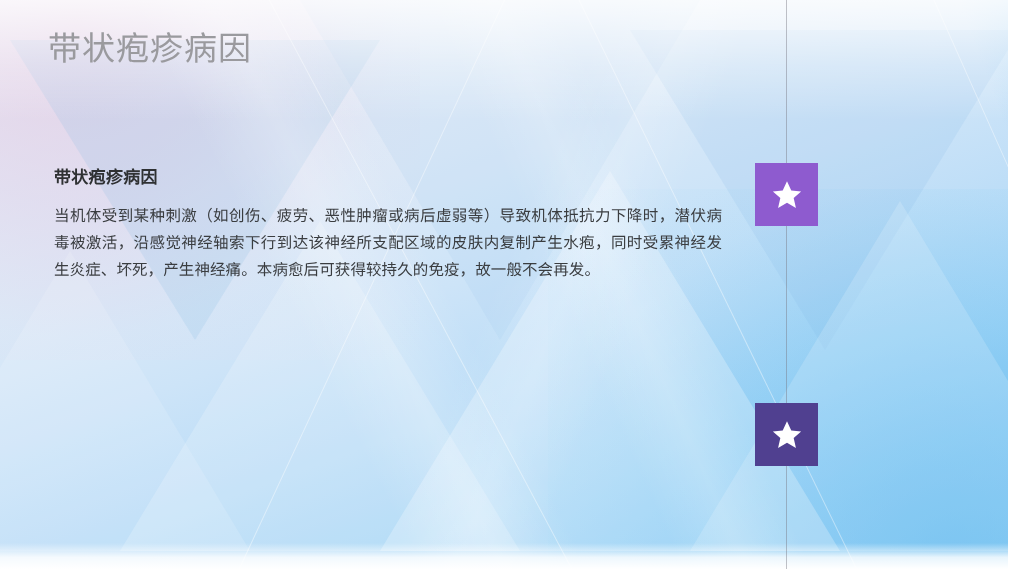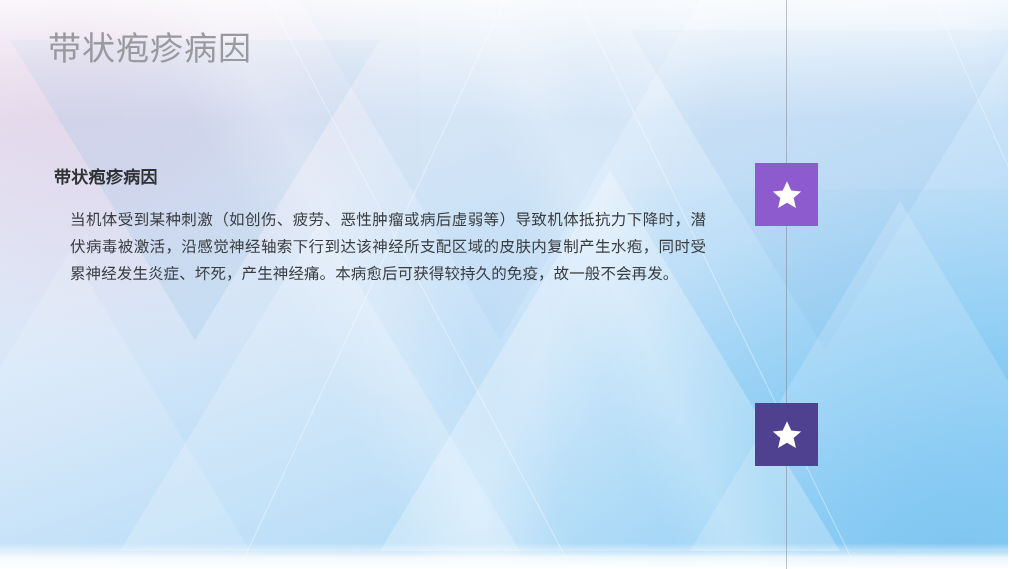--- a/index.html
+++ b/index.html
@@ -263,21 +263,21 @@
 
   <div class="bg-top-fade"></div>
   <div class="bg-bottom-fade"></div>
 
   <div class="divider"></div>
 
   <div class="slide-title">带状疱疹病因</div>
 
   <div class="content">
     <div class="content-heading">带状疱疹病因</div>
-    <p class="paragraph" style="margin:16px;">当机体受到某种刺激（如创伤、疲劳、恶性肿瘤或病后虚弱等）导致机体抵抗力下降时，潜伏病毒被激活，沿感觉神经轴索下行到达该神经所支配区域的皮肤内复制产生水疱，同时受累神经发生炎症、坏死，产生神经痛。本病愈后可获得较持久的免疫，故一般不会再发。</p>
+    <p class="paragraph" style="margin:0;">当机体受到某种刺激（如创伤、疲劳、恶性肿瘤或病后虚弱等）导致机体抵抗力下降时，潜伏病毒被激活，沿感觉神经轴索下行到达该神经所支配区域的皮肤内复制产生水疱，同时受累神经发生炎症、坏死，产生神经痛。本病愈后可获得较持久的免疫，故一般不会再发。</p>
   </div>
 
   <div class="star-badge star-badge-1" style="background: rgb(142, 91, 207);">
     <svg class="star-glyph" width="32" height="32" viewBox="0 0 24 24">
       <polygon fill="#ffffff" points="12,1.6 15.2,8.6 22.6,9.3 17.0,14.3 18.7,21.8 12,17.9 5.3,21.8 7.0,14.3 1.4,9.3 8.8,8.6"></polygon>
     </svg>
   </div>
 
   <div class="star-badge star-badge-2" style="background: rgb(80, 64, 144);">
     <svg class="star-glyph" width="32" height="32" viewBox="0 0 24 24">

